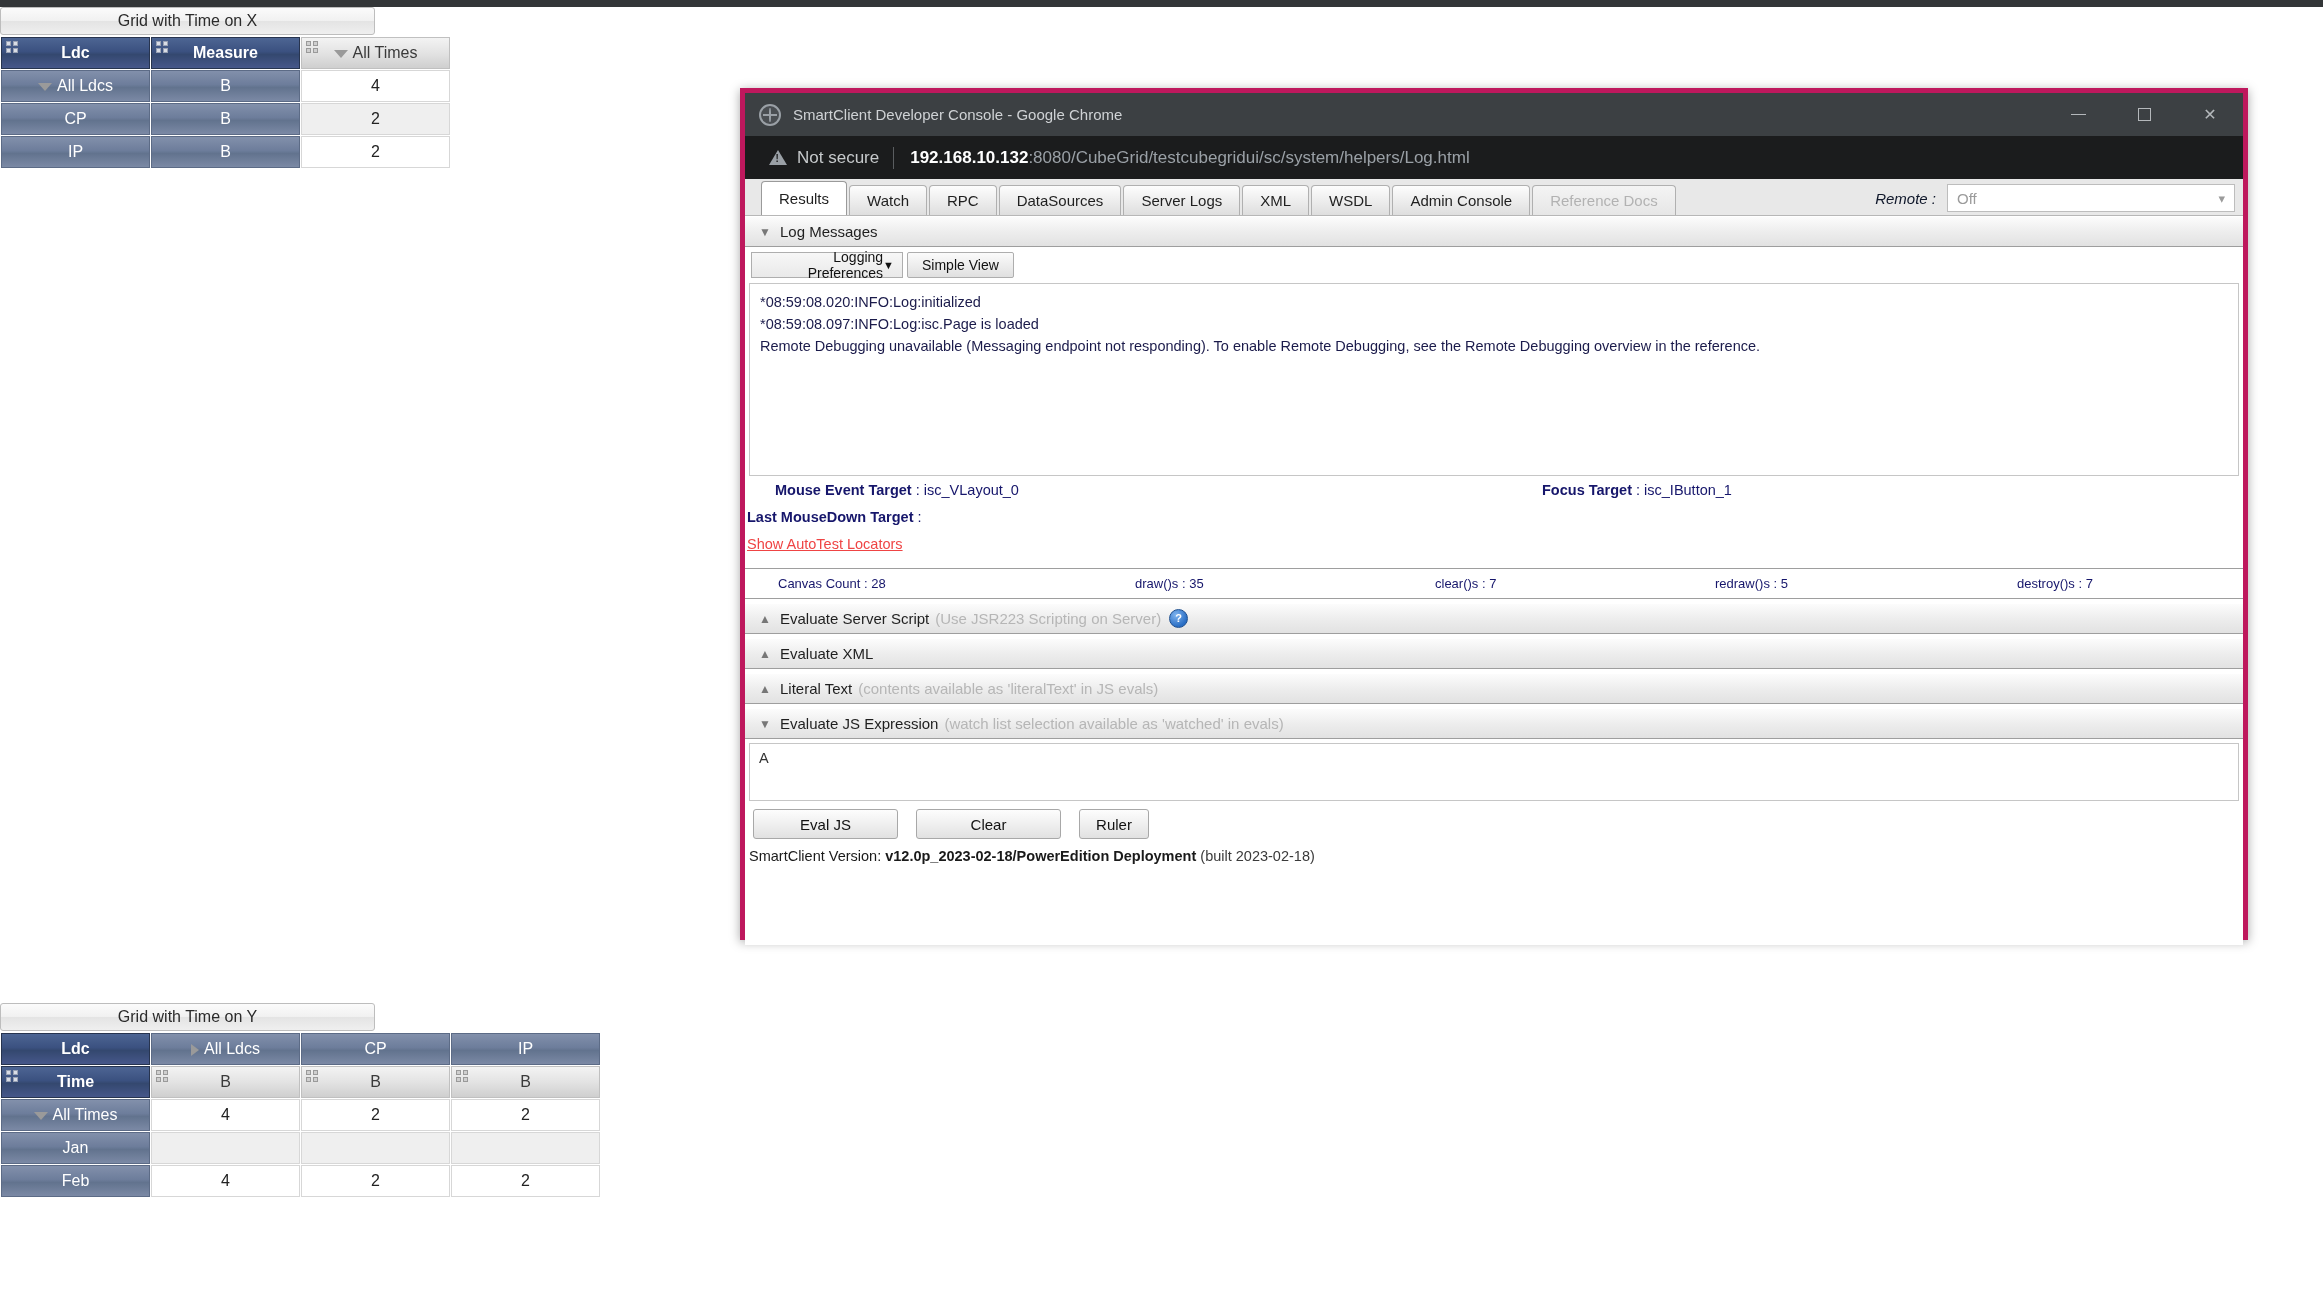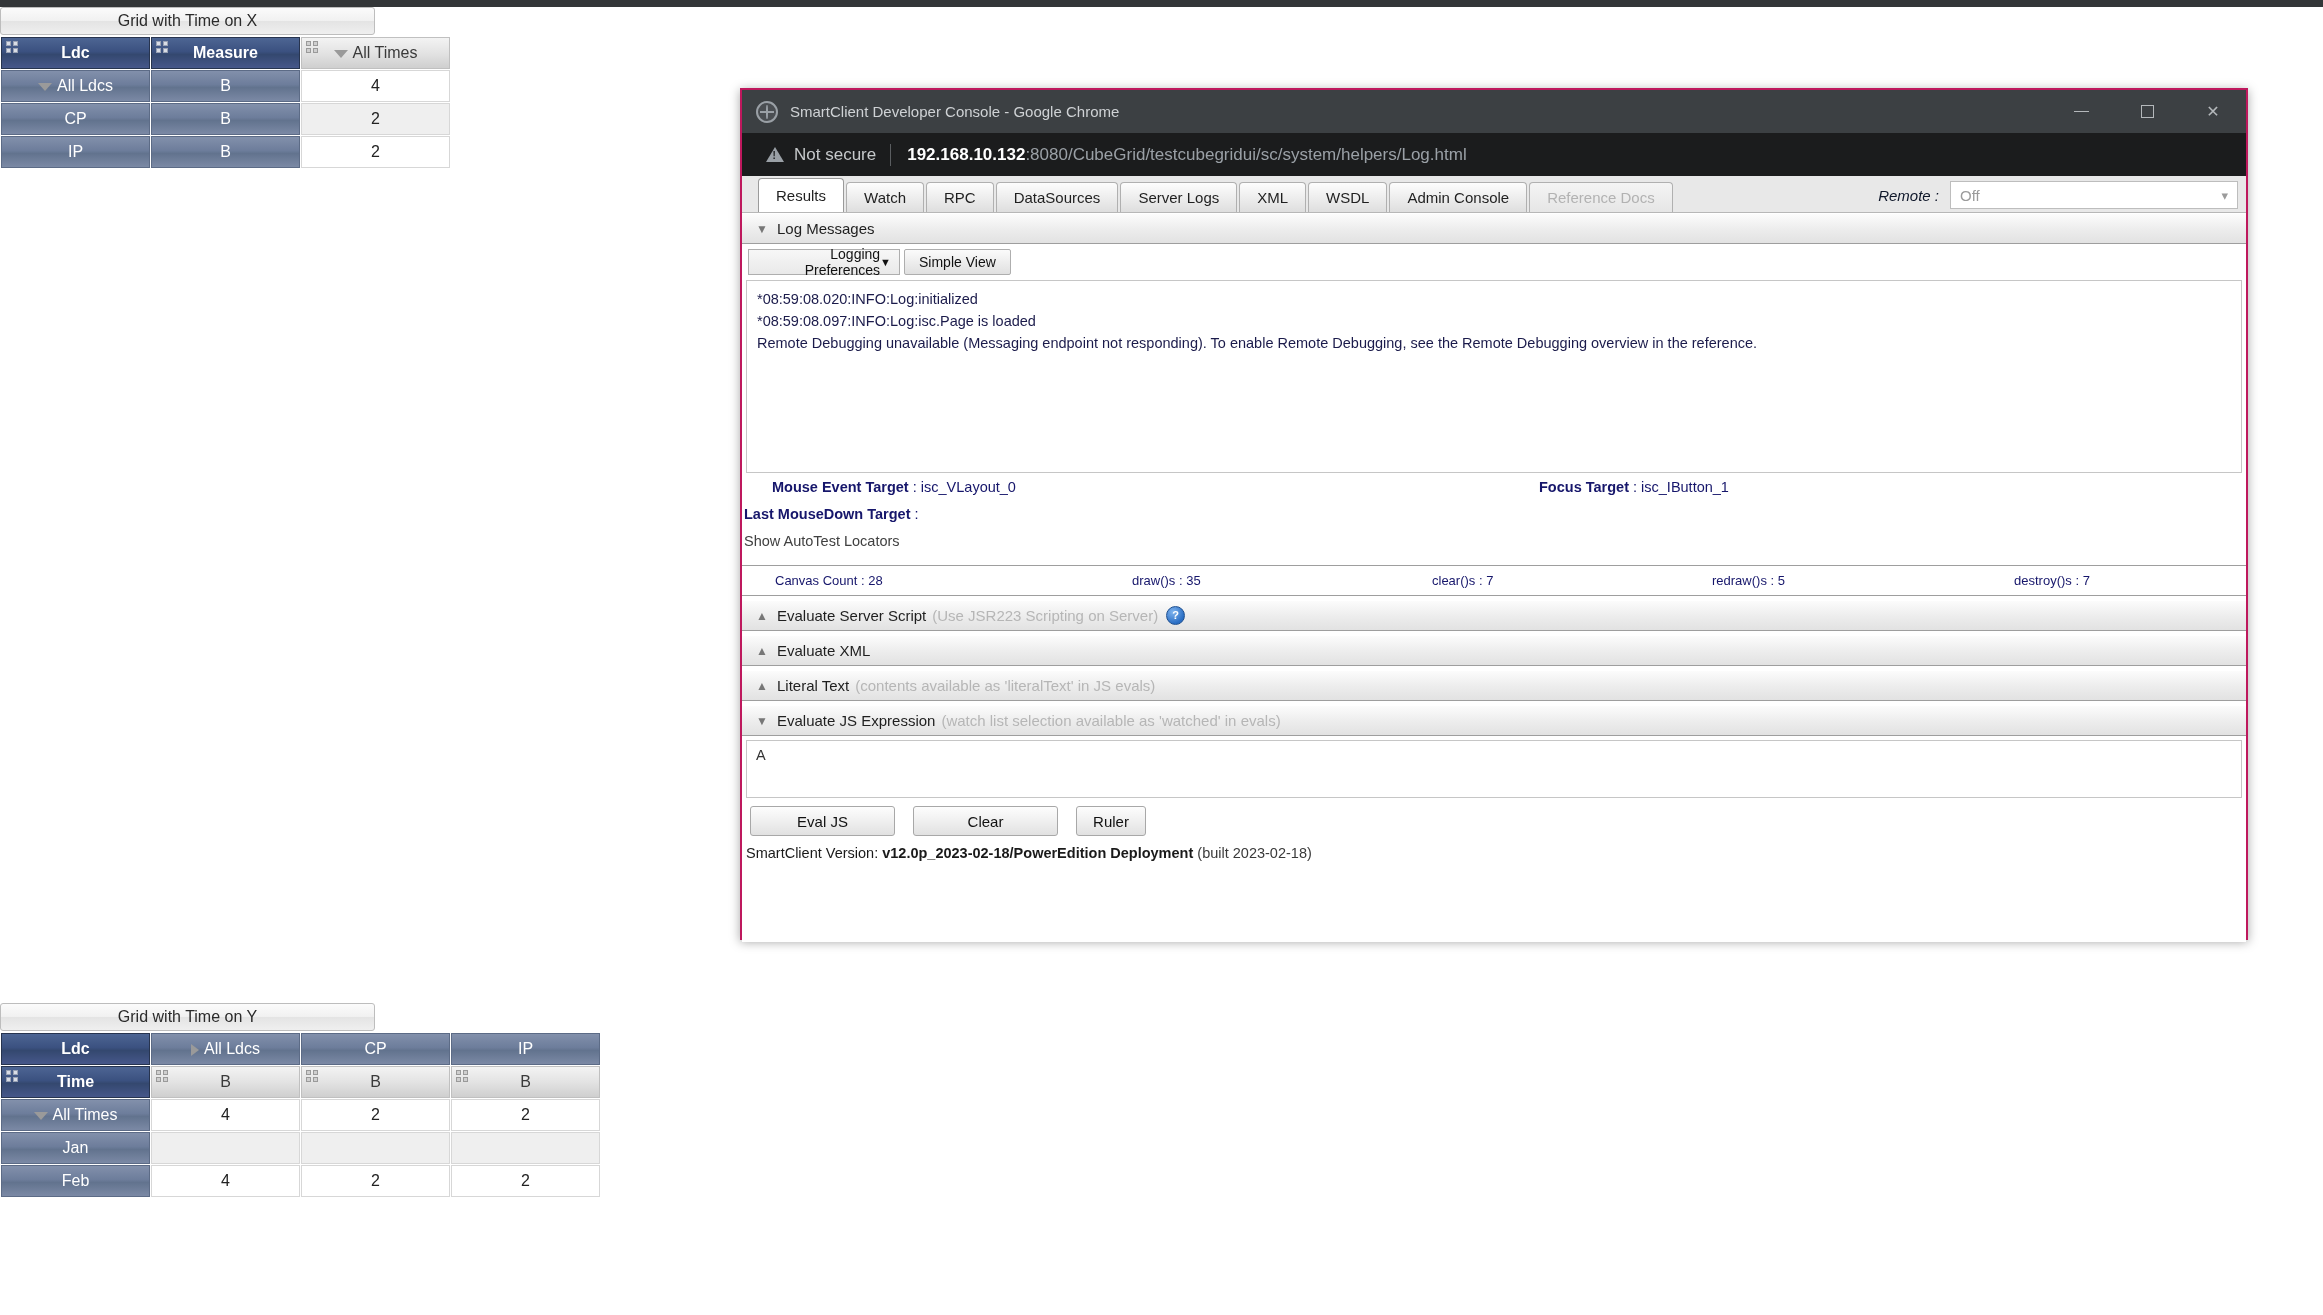--- a/index.html
+++ b/index.html
@@ -52,21 +52,21 @@
   .facet-icon.dark i{background:#d9dde6;border-color:#9aa3b5;}
 
   .tri{display:inline-block;width:0;height:0;vertical-align:middle;margin-right:5px;}
   .tri.down{border-left:7px solid transparent;border-right:7px solid transparent;border-top:8px solid #9a9a9a;}
   .tri.right{border-top:6px solid transparent;border-bottom:6px solid transparent;border-left:8px solid #9a9a9a;}
 
   
   .chrome-win{
     position:absolute;left:740px;top:88px;width:1508px;height:852px;
     background:#ffffff;box-shadow:0 2px 10px rgba(0,0,0,.35);
-    border:2px solid #be185d;box-sizing:border-box;
+    border:5px solid #be185d;box-sizing:border-box;
   }
   .chrome-titlebar{
     height:43px;background:#3c4043;display:flex;align-items:center;padding-left:14px;
   }
   .chrome-globe{
     width:22px;height:22px;border-radius:50%;border:2px solid #9aa0a6;box-sizing:border-box;
     position:relative;flex:0 0 auto;margin-right:12px;background:#4a4e52;
   }
   .chrome-globe:before{content:"";position:absolute;left:2px;top:8px;width:14px;height:2px;background:#9aa0a6;}
   .chrome-globe:after{content:"";position:absolute;left:8px;top:2px;width:2px;height:14px;background:#9aa0a6;border-radius:40%;}
@@ -143,21 +143,21 @@
   .logbox{
     margin:0 4px;height:193px;box-sizing:border-box;border:1px solid #c6c6c6;background:#ffffff;
     padding:7px 10px;font-size:14.5px;color:#1b1b4b;line-height:1.52;overflow:hidden;
   }
 
   .targets{padding:9px 0 0 0;position:relative;height:92px;box-sizing:border-box;}
   .t-line{font-size:14.5px;color:#16166b;}
   .t-lab{font-weight:bold;}
   .t-val{color:#16166b;}
   .pos{position:absolute;}
-  .link{color:#404040;font-size:14.5px;}
+  .link{color:#ef4444;text-decoration:underline;font-size:14.5px;}
   .statsrow{
     border-top:1px solid #9e9e9e;border-bottom:1px solid #9e9e9e;height:29px;
     display:flex;align-items:center;font-size:13px;color:#16166b;
   }
   .stat{position:absolute;}
 
   .evalarea{
     margin:4px;height:58px;box-sizing:border-box;border:1px solid #c6c6c6;background:#ffffff;
     padding:6px 9px;font-size:14.5px;color:#333;
   }

